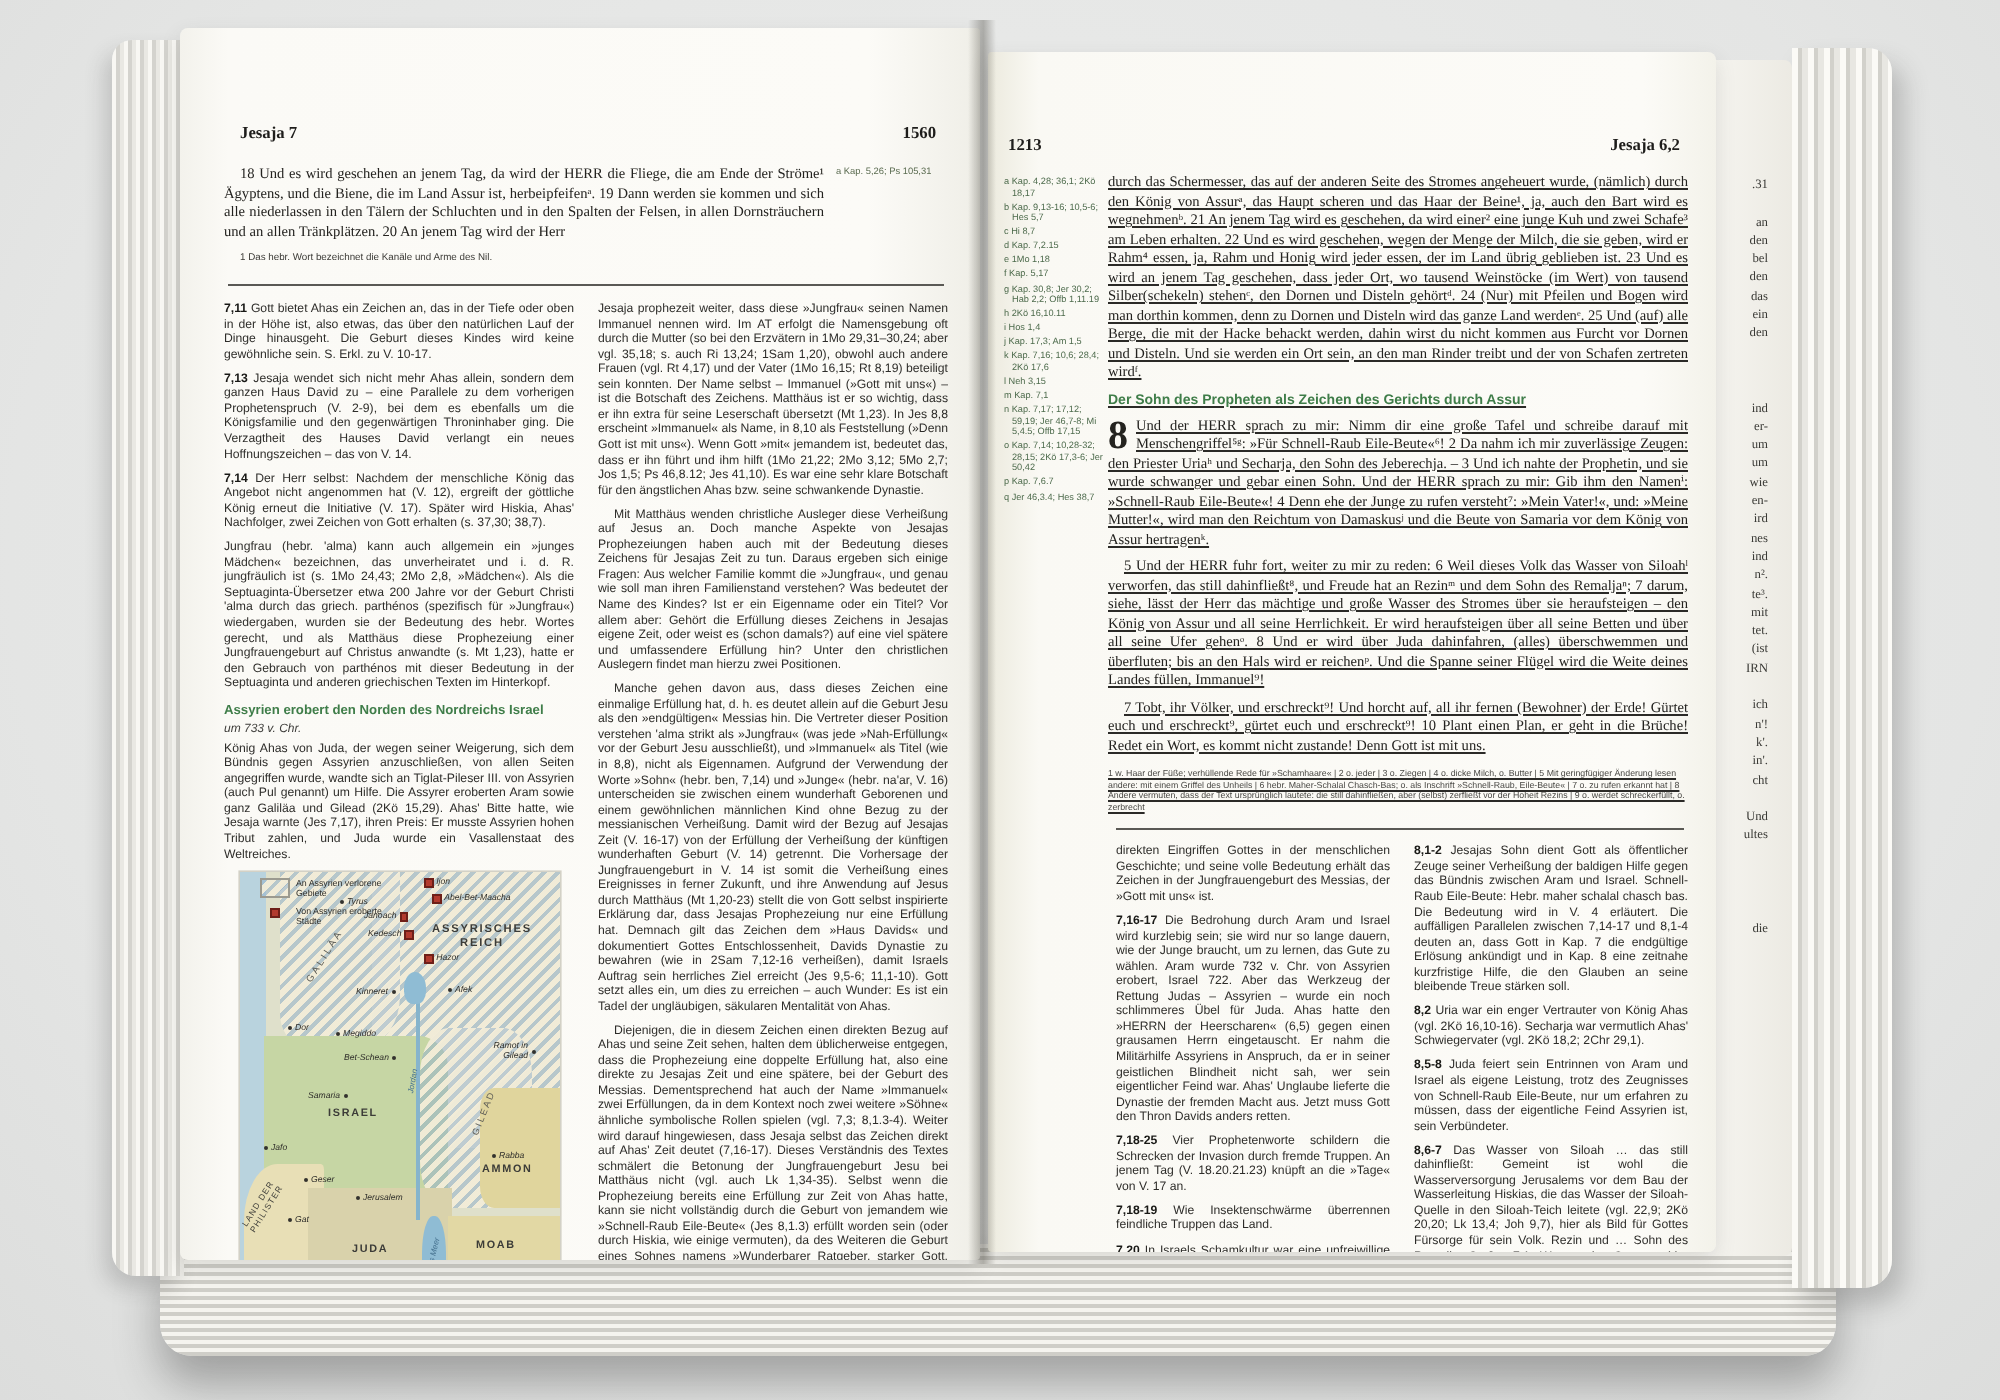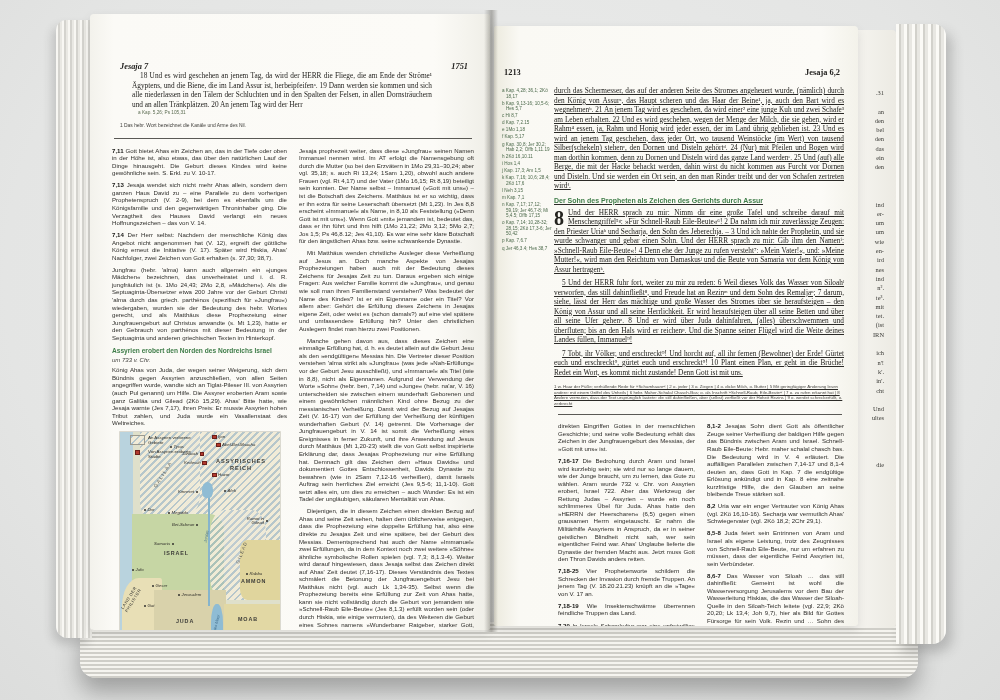--- a/index.html
+++ b/index.html
@@ -114,25 +114,25 @@
 ultes
 
 
 
 
 die</div>
   </div>
 
   <div class="page left">
     <div style="padding:48px 16px 0 22px;">
-      <div class="hdr-row" style="margin:0 6px 0 8px;font-style:italic;">
+      <div class="hdr-row" style="margin:0 6px 11px 8px;">
         <span class="hdr">Jesaja 7</span>
-        <span class="hdr">1751</span>
-      </div>
-      <div style="display:flex;margin-left:20px;flex-direction:column;">
+        <span class="hdr">1560</span>
+      </div>
+      <div style="display:flex;margin-left:0;">
         <p class="bible indent" style="width:300px;margin:0;">18 Und es wird geschehen an jenem Tag, da wird der HERR die Fliege, die am Ende der Ströme¹ Ägyptens, und die Biene, die im Land Assur ist, herbeipfeifenᵃ. 19 Dann werden sie kommen und sich alle niederlassen in den Tälern der Schluchten und in den Spalten der Felsen, in allen Dornsträuchern und an allen Tränkplätzen. 20 An jenem Tag wird der Herr</p>
         <div class="m-note" style="width:48px;padding:1px 0 0 6px;">a Kap. 5,26; Ps 105,31</div>
       </div>
       <div class="fnote" style="margin:7px 0 0 8px;">1 Das hebr. Wort bezeichnet die Kanäle und Arme des Nil.</div>
       <hr class="rule" style="margin:9px 2px 8px 2px;">
 
       <div class="cols">
 
         <div class="col">
           <p class="note"><b>7,11</b> <span>Gott bietet Ahas ein Zeichen an, das in der Tiefe oder oben in der Höhe ist, also etwas, das über den natürlichen Lauf der Dinge hinausgeht. Die Geburt dieses Kindes wird keine gewöhnliche sein. S. Erkl. zu V. 10-17.</span></p>

